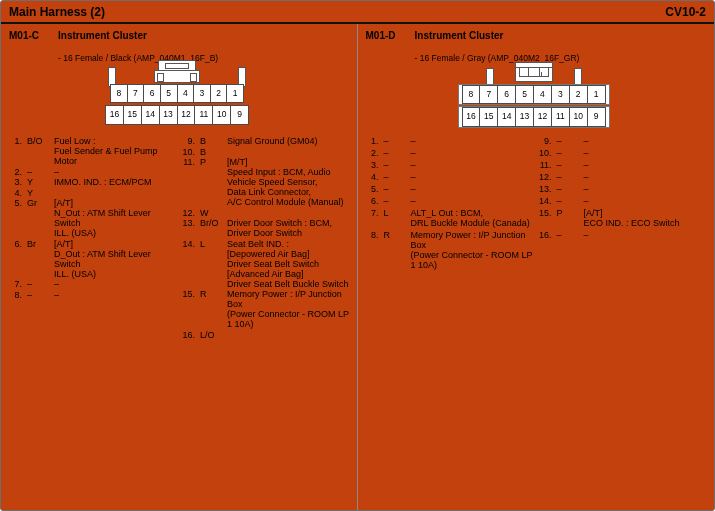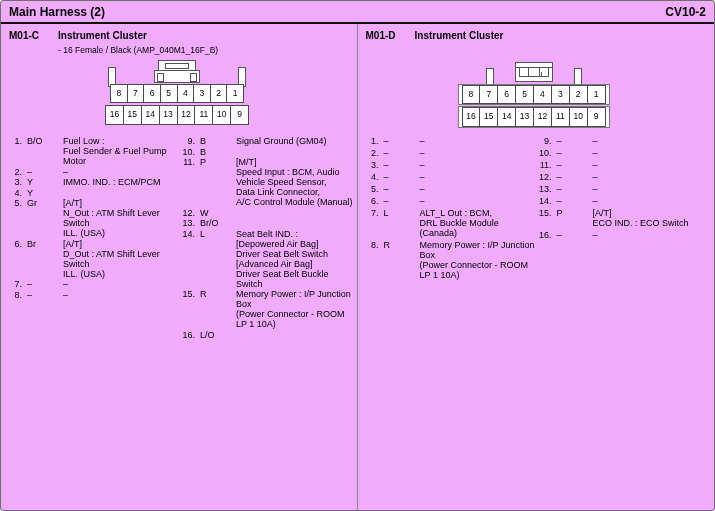--- a/index.html
+++ b/index.html
@@ -1,35 +1,35 @@
 <!DOCTYPE html>
 <html><head>
 <meta charset="utf-8">
 <style>
   html,body{margin:0;padding:0;background:#fff;}
   .page{
     width:715px;height:511px;box-sizing:border-box;position:relative;
-    border:1px solid #6e6e6e;border-radius:3px;background:#f0abfc;
+    border:1px solid #6e6e6e;border-radius:3px;background:#c2410c;
     font-family:"Liberation Sans",sans-serif;color:#000;overflow:hidden;
   }
   
   .header{
     height:23px;display:flex;justify-content:space-between;align-items:center;
     padding:0 8px;border-bottom:2px solid #111;box-sizing:border-box;
   }
   .page-title,.page-code{font-size:12px;font-weight:bold;letter-spacing:0;}
   
   .content{display:flex;height:486px;}
   .panel{position:relative;width:357px;box-sizing:border-box;}
   .panel-left{border-right:1px solid #8a8a8a;padding-left:31px;}
   
   .panel-head{position:absolute;top:5px;left:8px;right:4px;display:flex;}
   .conn-id{width:49px;flex:none;font-size:10px;font-weight:bold;line-height:13px;}
   .conn-title{font-size:10px;font-weight:bold;line-height:13px;}
-  .conn-subtitle{font-size:8.5px;line-height:12px;margin-top:2px;}
+  .conn-subtitle{font-size:8.5px;line-height:12px;margin-top:10px;}
   
   .connector{position:absolute;top:36px;height:66px;}
   .connector-c{left:104px;width:144px;}
   .connector-d{left:100px;width:152px;}
   .crow{position:absolute;display:flex;height:19px;background:#fff;}
   .connector-c .crow.top{top:24px;left:5px;right:5px;}
   .connector-c .crow.bot{top:45px;left:0;right:0;height:20px;}
   .connector-d .crow{border:1px solid #777;padding:0 3px;}
   .connector-d .crow.top{top:24px;left:0;right:0;}
   .connector-d .crow.bot{top:46px;left:0;right:0;height:20px;}
@@ -61,21 +61,21 @@
   .dtr{right:28px;}
   
   .pin-col{position:absolute;top:112px;font-size:9px;line-height:10px;}
   .col1{left:8px;width:170px;}
   .col2{left:181px;width:174px;}
   .pin-item{display:flex;}
   .panel-right .pin-item{margin-bottom:2px;}
   .panel-left .pin-item{margin-bottom:0.5px;}
   .pin-num{width:13px;flex:none;text-align:right;}
   .pin-color{width:24px;flex:none;margin-left:5px;}
-  .pin-desc{flex:1;margin-left:12px;white-space:pre-wrap;}
+  .pin-desc{flex:1;margin-left:3px;white-space:pre-wrap;}
 </style>
 </head>
 <body>
 
 <div class="page">
 
   <div class="header">
     <span class="page-title">Main Harness (2)</span>
     <span class="page-code">CV10-2</span>
   </div>
@@ -185,20 +185,22 @@
 Data Link Connector,
 A/C Control Module (Manual)</span>
           </div>
           <div class="pin-item">
             <span class="pin-num">12.</span>
             <span class="pin-color">W</span>
           </div>
           <div class="pin-item">
             <span class="pin-num">13.</span>
             <span class="pin-color">Br/O</span>
+            <span class="pin-desc">Driver Door Switch : BCM,
+Driver Door Switch</span>
           </div>
           <div class="pin-item">
             <span class="pin-num">14.</span>
             <span class="pin-color">L</span>
             <span class="pin-desc">Seat Belt IND. :
 [Depowered Air Bag]
 Driver Seat Belt Switch
 [Advanced Air Bag]
 Driver Seat Belt Buckle Switch</span>
           </div>
@@ -213,20 +215,21 @@
             <span class="pin-color">L/O</span>
           </div>
         </div>
     </section>
 
     <section class="panel panel-right">
       <div class="panel-head">
         <span class="conn-id">M01-D</span>
         <div>
           <div class="conn-title">Instrument Cluster</div>
+          <div class="conn-subtitle">- 16 Female / Gray (AMP_040M2_16F_GR)</div>
         </div>
       </div>
       <div class="connector connector-d">
         <div class="latchD">
           <div class="ld-bar"></div>
           <div class="ld-sq ld-l"></div>
           <div class="ld-sq ld-r"></div>
           <div class="ld-mid"></div>
         </div>
         <div class="dtab dtl"></div>

